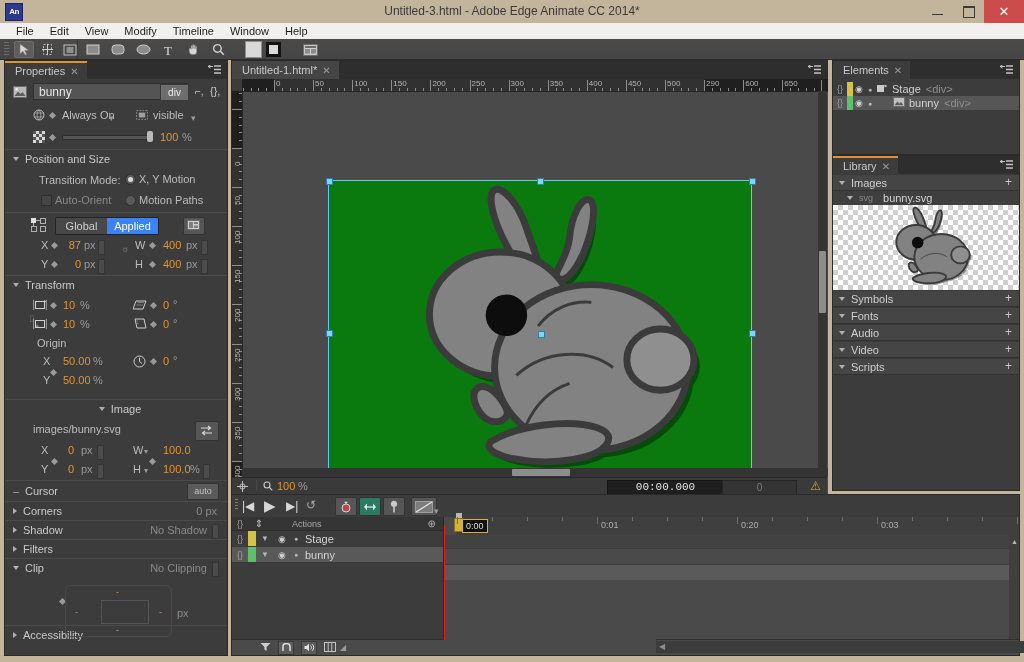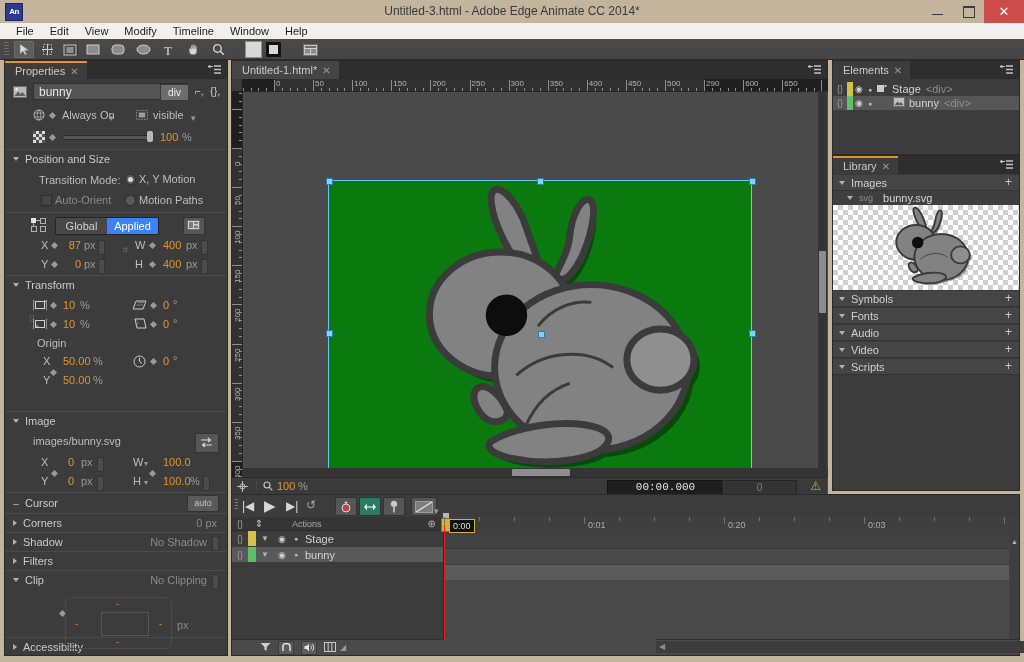--- a/index.html
+++ b/index.html
@@ -129,21 +129,21 @@
   
   #timeline{left:231px;top:494px;width:789px;height:162px;}
   .tl-top{height:22px;position:relative;background:#3c3c3c;border-bottom:1px solid #313131;}
   .tl-btn{width:20px;height:17px;display:flex;align-items:center;justify-content:center;
           background:#565656;border:1px solid #333;border-radius:2px;}
   .tl-header{height:13px;background:#353535;border-bottom:1px solid #2b2b2b;display:flex;align-items:center;
              font-size:9px;color:#a9a9a9;}
   .tl-row{height:15px;display:flex;align-items:center;font-size:11px;color:#d2d2d2;border-bottom:1px solid #3a3a3a;}
   .tl-row.sel{background:#595959;}
   .tl-left{position:absolute;left:0;top:22px;width:211px;bottom:0;background:#3c3c3c;border-right:1px solid #2a2a2a;}
-  .tl-right{position:absolute;left:212px;top:22px;right:0;bottom:0;background:#4a4a4a;}
+  .tl-right{position:absolute;left:212px;top:22px;right:0;bottom:0;background:#4a4a4a;padding-left:13px;}
   .tl-ruler{height:18px;background:#3f3f3f;border-bottom:1px solid #2f2f2f;position:relative;}
   .tl-footer{position:absolute;left:0;bottom:0;width:211px;height:15px;background:#4a4a4a;border-top:1px solid #2f2f2f;
              display:flex;align-items:center;gap:7px;padding-left:28px;}
   .tl-footer2{position:absolute;left:212px;bottom:0;right:0;height:15px;background:#4a4a4a;border-top:1px solid #2f2f2f;}
   .playhead{position:absolute;top:0;bottom:0;width:1px;background:#e02020;}
   .phmark{position:absolute;top:1px;width:7px;height:12px;background:#d4b13c;border:1px solid #8b7322;border-radius:1px;}
   .phlabel{position:absolute;top:2px;height:12px;background:#111;border:1px solid #d4b13c;color:#ddd;font-size:9px;
            line-height:12px;padding:0 3px;}
   .statusbar{position:absolute;left:0;bottom:0;width:1024px;height:6px;background:#c2b59b;}
 </style>
@@ -467,21 +467,21 @@
         <span class="unit" style="position:absolute;left:168px;top:1px;">°</span>
       </div>
 
       <div class="row" style="height:19px;">
         <span class="diamond" style="position:absolute;left:46px;top:-2px;"></span>
         <span class="lbl" style="position:absolute;left:38px;top:2px;">Y</span>
         <span class="val" style="position:absolute;left:58px;top:2px;">50.00</span>
         <span class="unit" style="position:absolute;left:88px;top:2px;">%</span>
       </div>
 
-      <div class="sechead" style="margin-top:20px;">
+      <div class="sechead" style="margin-top:8px;justify-content:center;">
         <span class="tri down"></span>
         <span>Image</span>
       </div>
 
       <div class="row" style="height:24px;">
         <span class="lbl" style="position:absolute;left:28px;top:5px;">images/bunny.svg</span>
         <div class="swapbtn" style="top:3px;">
           <svg width="13" height="11" viewBox="0 0 13 11" style="margin:3px 0 0 4px;">
               <path d="M1 3 H10 M8 1 L10.5 3 L8 5 M12 8 H3 M5 6 L2.5 8 L5 10" fill="none" stroke="#dadada" stroke-width="1.1"></path>
             </svg>

